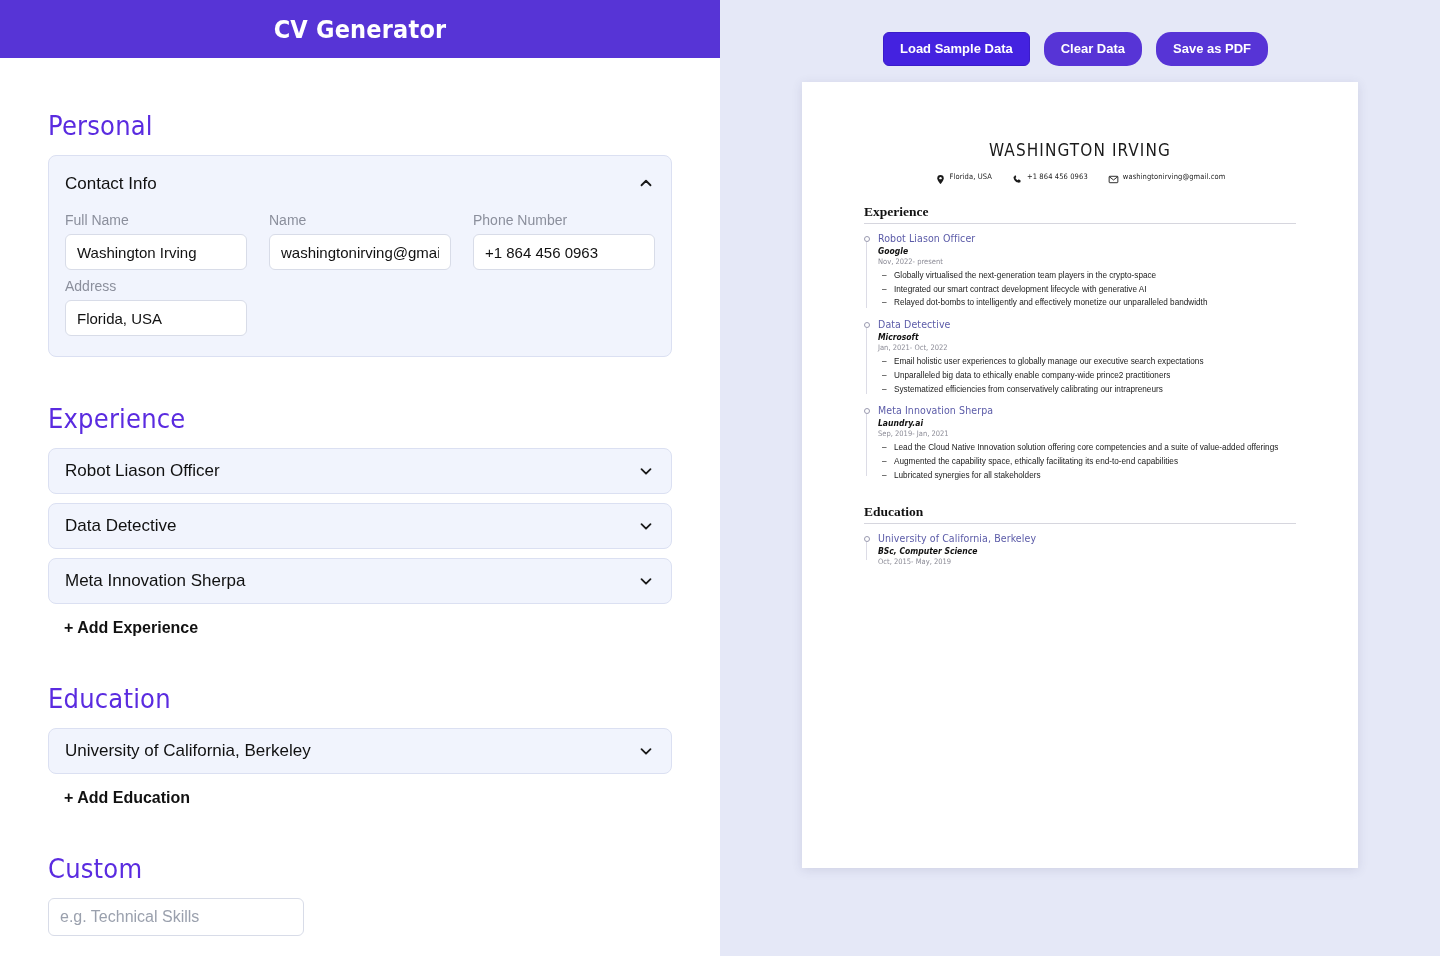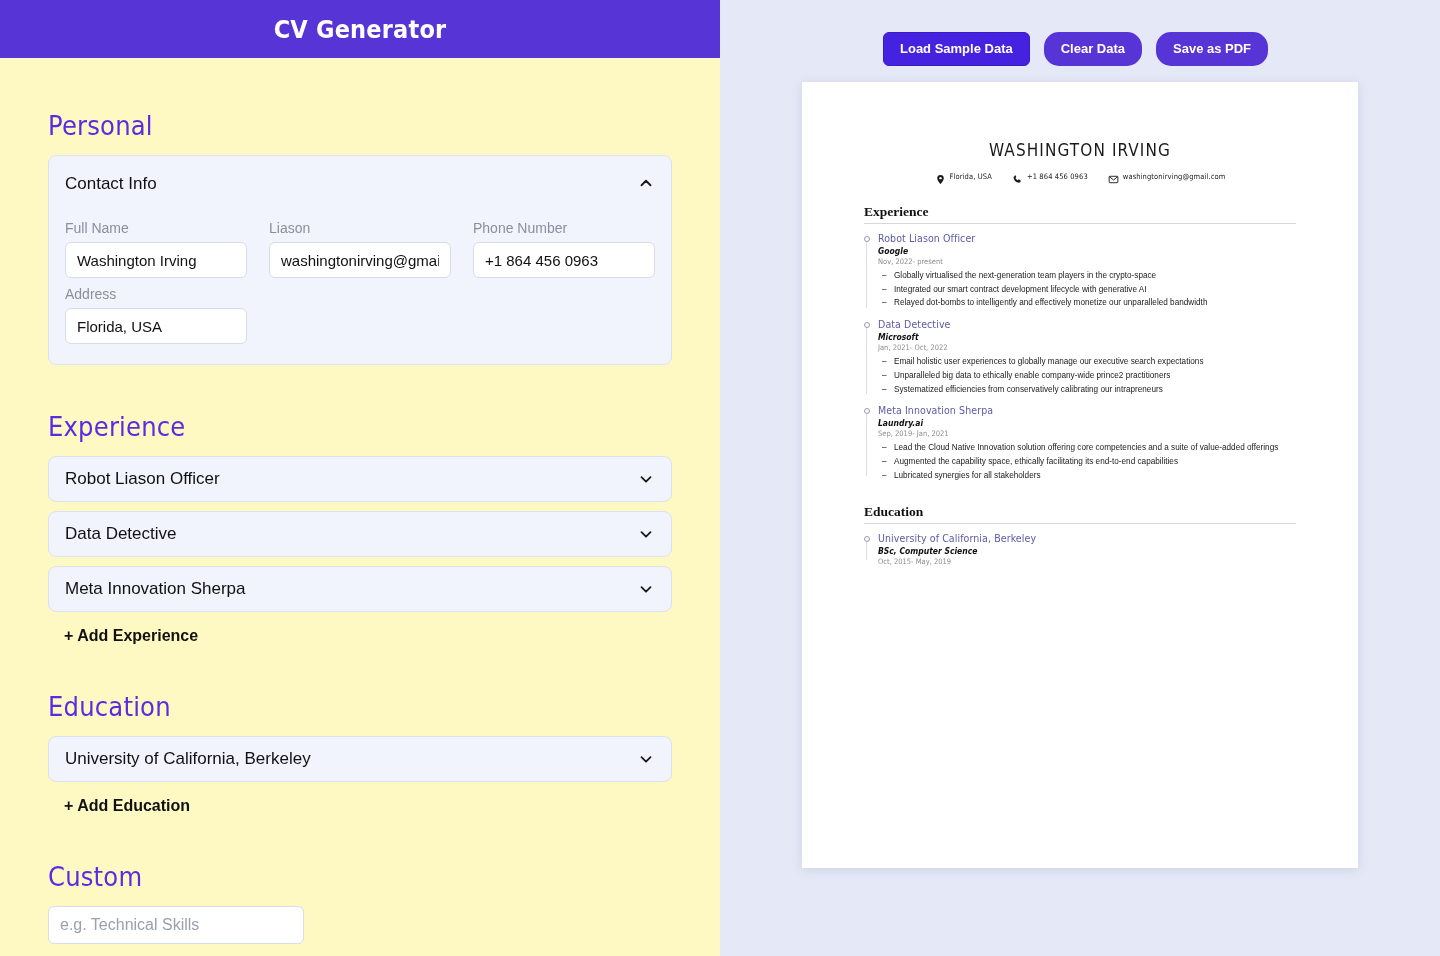--- a/index.html
+++ b/index.html
@@ -8,21 +8,21 @@
     width: 1440px; height: 956px;
     font-family: "Liberation Sans", sans-serif;
     background: #e5e8f7;
     overflow: hidden;
   }
   .app { display: flex; width: 1440px; height: 956px; }
 
   
   .editor {
     width: 720px; height: 956px;
-    background: #fef9c3;
+    background: #ffffff;
     overflow: hidden;
     position: relative;
   }
   .app-header {
     height: 58px;
     background: #5734d6;
     display: flex; align-items: center; justify-content: center;
   }
   .app-header h1 {
     color: #ffffff;
@@ -45,21 +45,21 @@
   .section-title.first { margin-top: 52px; }
 
   .card {
     background: #f1f4fd;
     border: 1px solid #dbe0f2;
     border-radius: 8px;
     padding: 18px 16px 20px 16px;
   }
   .card-head {
     display: flex; justify-content: space-between;
-    margin-bottom: 20px;
+    margin-bottom: 12px;
   }
   .card-head-title { font-size: 17px; color: #111; }
 
   .chev { width: 18px; height: 18px; display: block; }
   .chev svg { display: block; }
 
   .field-grid {
     display: grid;
     grid-template-columns: 1fr 1fr 1fr;
     column-gap: 22px;
@@ -259,21 +259,21 @@
                 <polyline points="5,12.5 10,7.5 15,12.5"></polyline>
               </svg>
           </span>
         </div>
         <div class="field-grid">
           <div class="field">
             <span class="field-label">Full Name</span>
             <input type="text" value="Washington Irving" style="">
           </div>
           <div class="field">
-            <span class="field-label">Liason</span>
+            <span class="field-label">Name</span>
             <input type="text" value="washingtonirving@gmail.com" style="">
           </div>
           <div class="field">
             <span class="field-label">Phone Number</span>
             <input type="text" value="+1 864 456 0963" style="">
           </div>
           <div class="field">
             <span class="field-label">Address</span>
             <input type="text" value="Florida, USA" style="">
           </div>

